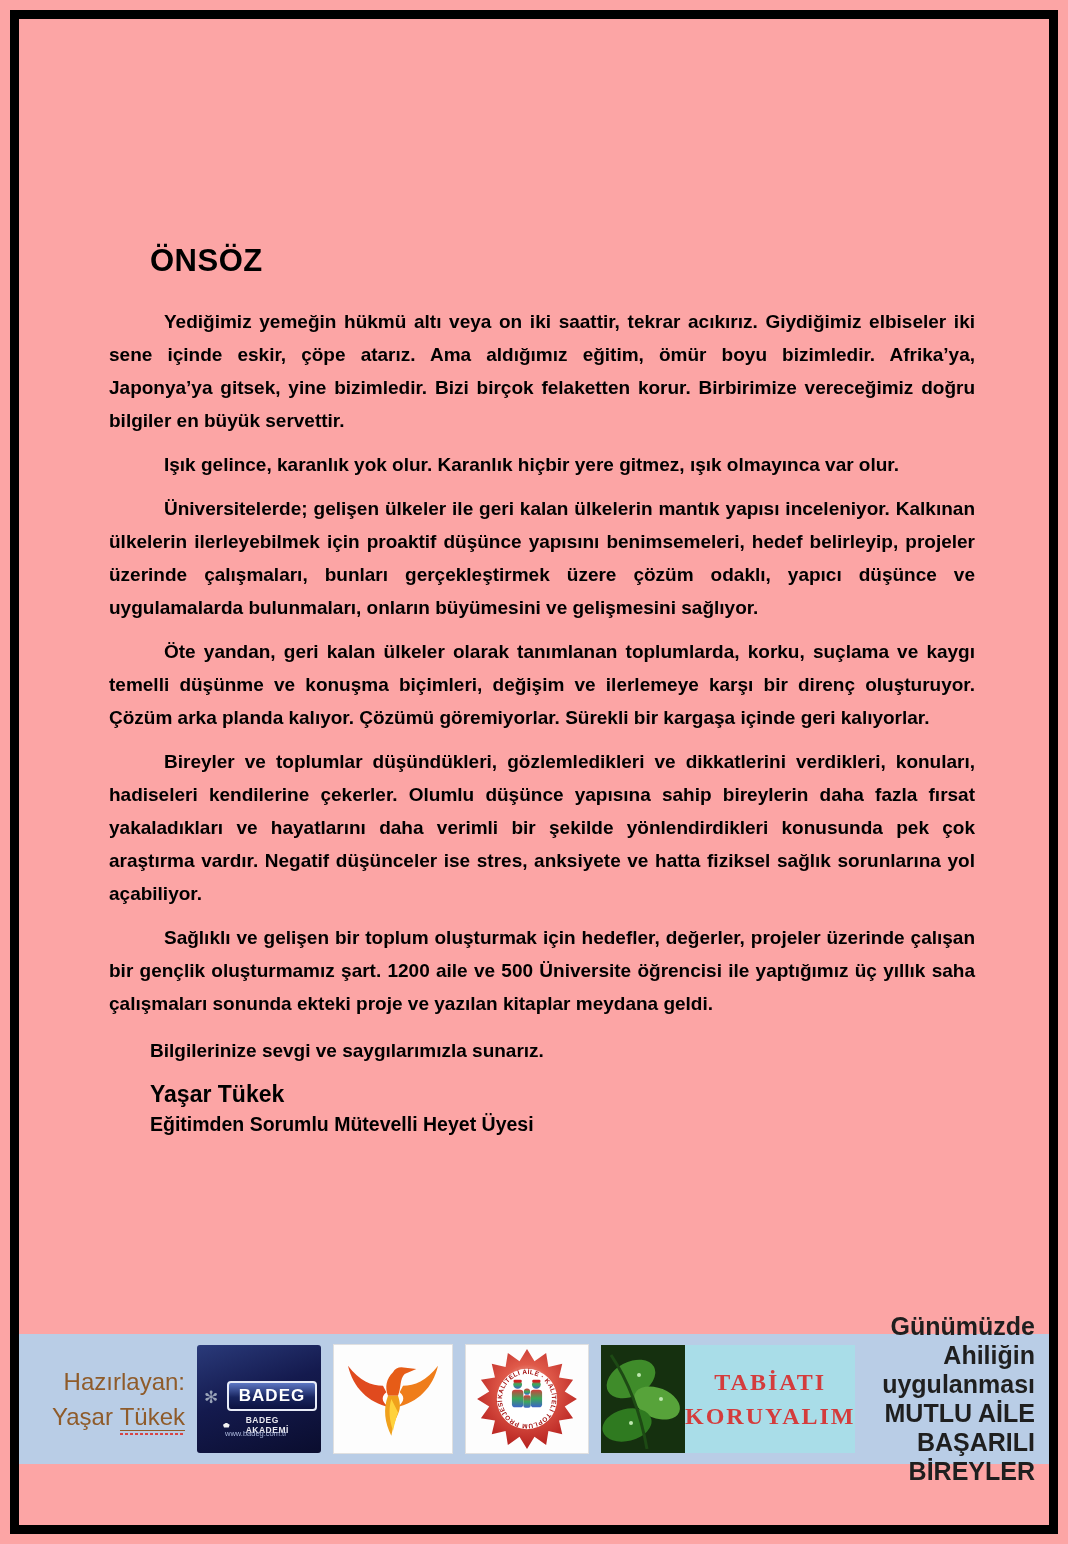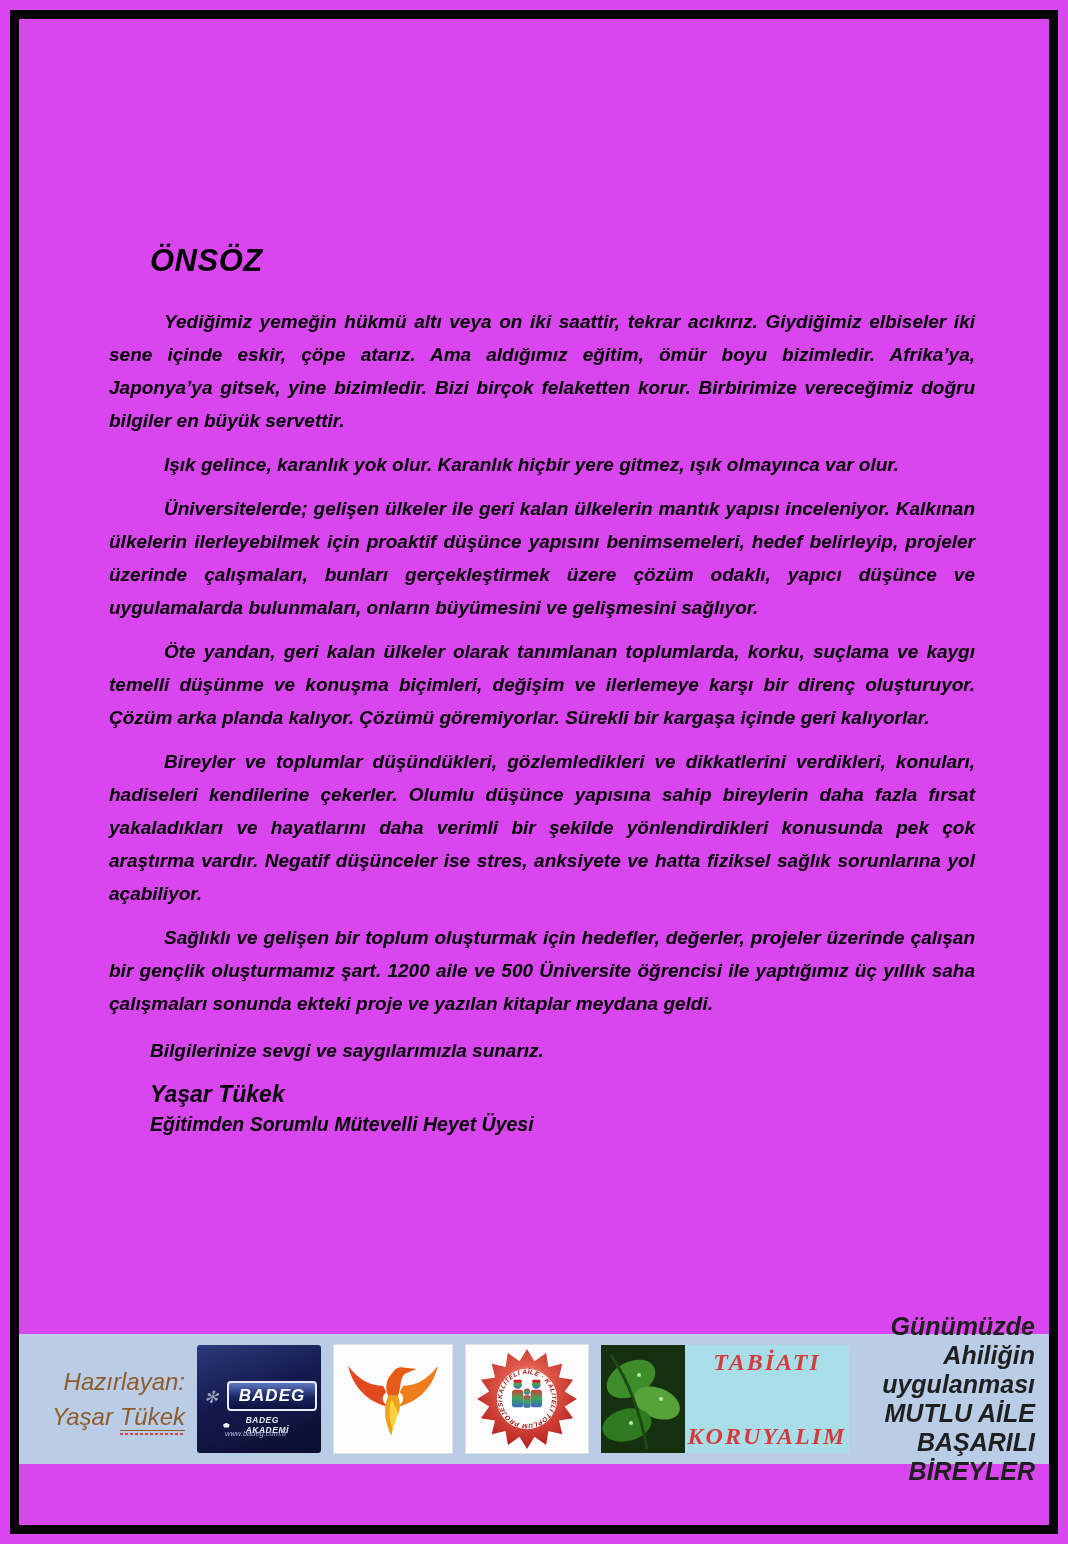--- a/index.html
+++ b/index.html
@@ -1,18 +1,18 @@
 <!DOCTYPE html>
 <html><head>
 <meta charset="utf-8">
 <style>
   html,body { margin:0; padding:0; background:#ffffff; }
   .page {
-    position:relative; width:1068px; height:1544px; background:#d946ef;
-    font-family:"Liberation Sans", sans-serif; color:#000; overflow:hidden;font-style:italic;
+    position:relative; width:1068px; height:1544px; background:#fca5a5;
+    font-family:"Liberation Sans", sans-serif; color:#000; overflow:hidden;
   }
   .frame {
     position:absolute; left:10px; top:10px; right:10px; bottom:10px;
     border:9px solid #000; pointer-events:none;
   }
   
   .content { position:absolute; left:95px; right:93px; top:243px; }
   .doc-title {
     font-size:31px; font-weight:700; margin:0 0 26px 55px; letter-spacing:0.5px;
   }
@@ -66,21 +66,21 @@
   .badeg-url { position:absolute; left:28px; top:84px; font-size:7.5px; color:#aebade; }
   
   .white-tile { background:#fdfdfd; border:1px solid #e0e0e0; }
   .phoenix { width:118px; display:flex; align-items:center; justify-content:center; }
   .badge   { width:122px; display:flex; align-items:center; justify-content:center; }
   
   .nature { width:248px; display:flex; }
   .nature-leaves { width:84px; height:100%; flex:none; }
   .nature-panel {
     flex:1; background:#a9dde8; display:flex; flex-direction:column;
-    align-items:center; justify-content:space-between;
+    align-items:center; justify-content:center;
     font-family:"Liberation Serif", serif; font-weight:700;
     color:#d43c3c; font-size:24px; letter-spacing:2px; line-height:34px;
   }
   
   .slogan {
     flex:1; text-align:right; font-size:25px; font-weight:700;
     line-height:29px; color:#1f1f1f; padding:0 14px;
   }
 </style>
 </head>

